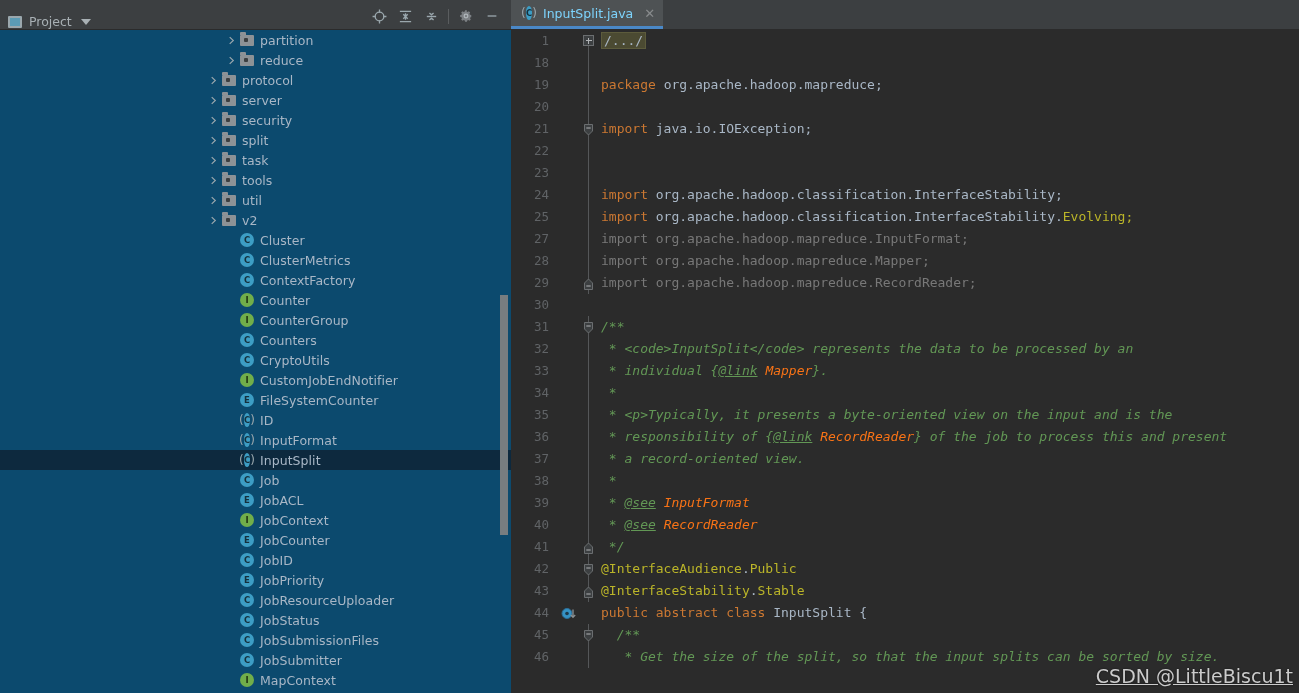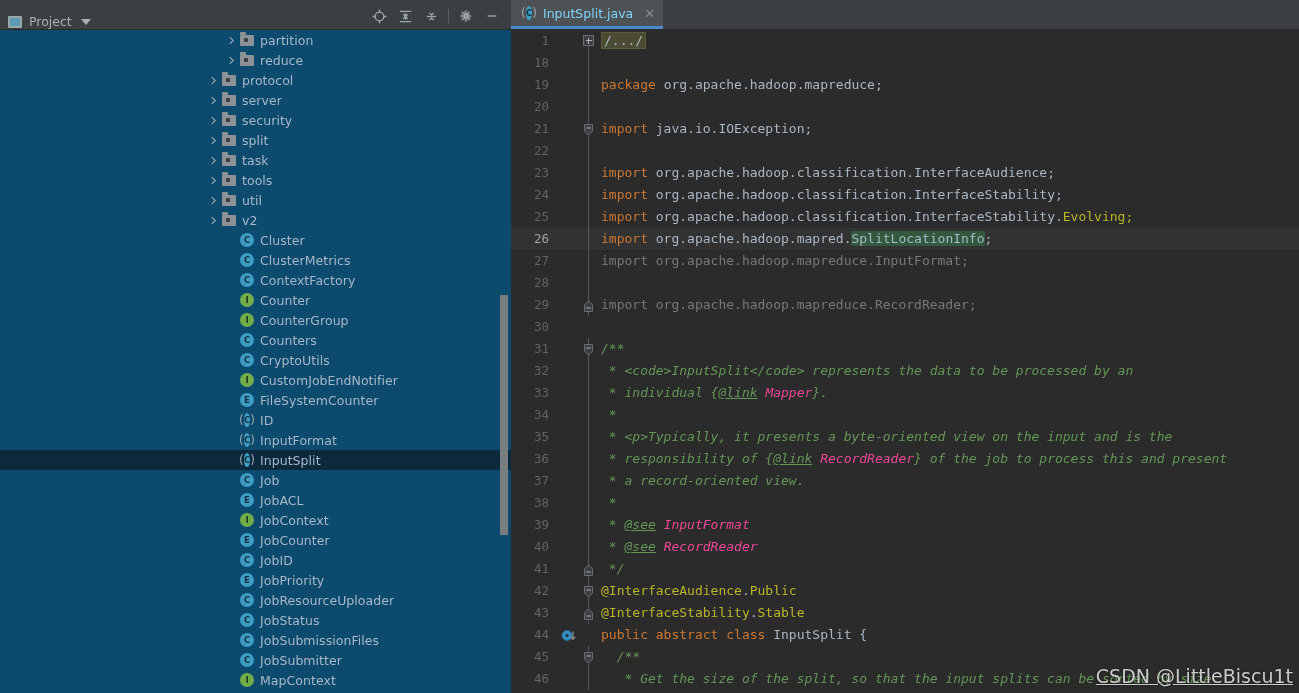--- a/index.html
+++ b/index.html
@@ -200,21 +200,21 @@
     position: absolute; left: 1px; top: 4px; width: 9px; height: 13px;
   }
 
   
   .kw   { color: #cc7832; }
   .idn  { color: #a9b7c6; }
   .dim  { color: #787878; }
   .anno { color: #bbb529; }
   .cmt  { color: #629755; font-style: italic; }
   .cmt-tag { color: #629755; font-style: italic; text-decoration: underline; }
-  .cmt-val { color: #ec4899; font-style: italic; }
+  .cmt-val { color: #f97316; font-style: italic; }
   .folded {
     background: #4b4a32; color: #a9b7c6;
     border: 1px solid #5c5b3c; padding: 0 2px;
     font-style: normal;
   }
   .srch { background: #32593d; }
 
   
   .impl-marker { position: absolute; left: 4px; top: 4px; }
 
@@ -618,26 +618,25 @@
       <div class="code-area" id="code-rows">
           <div class="crow"><span class="gutter-num">1</span><span class="gutter-mark"></span><span class="fold-col"><span class="fold-line" style="top:11px"></span><span class="fold-box plus"></span></span><span class="code-text"><span class="folded">/.../</span></span></div>
           <div class="crow"><span class="gutter-num">18</span><span class="gutter-mark"></span><span class="fold-col"><span class="fold-line"></span></span><span class="code-text"></span></div>
           <div class="crow"><span class="gutter-num">19</span><span class="gutter-mark"></span><span class="fold-col"><span class="fold-line"></span></span><span class="code-text"><span class="kw">package </span><span class="idn">org.apache.hadoop.mapreduce;</span></span></div>
           <div class="crow"><span class="gutter-num">20</span><span class="gutter-mark"></span><span class="fold-col"><span class="fold-line"></span></span><span class="code-text"></span></div>
           <div class="crow"><span class="gutter-num">21</span><span class="gutter-mark"></span><span class="fold-col"><span class="fold-line"></span><span class="fold-arrow-down"><svg width="9" height="13" viewBox="0 0 9 13">
                   <path d="M0.5 0.5H8.5V7L4.5 11L0.5 7Z" fill="#3c3f41" stroke="#6b6e70" stroke-width="1"></path>
                   <path d="M2.3 4H6.7" stroke="#b0b3b5" stroke-width="1"></path>
                 </svg></span></span><span class="code-text"><span class="kw">import </span><span class="idn">java.io.IOException;</span></span></div>
           <div class="crow"><span class="gutter-num">22</span><span class="gutter-mark"></span><span class="fold-col"><span class="fold-line"></span></span><span class="code-text"></span></div>
-          <div class="crow"><span class="gutter-num">23</span><span class="gutter-mark"></span><span class="fold-col"><span class="fold-line"></span></span><span class="code-text"><span class="kw">import </span><span class="idn">org.apache.hadoop.classification.InterfaceAudience;</span></span></div>
+          <div class="crow"><span class="gutter-num">23</span><span class="gutter-mark"></span><span class="fold-col"><span class="fold-line"></span></span></div>
           <div class="crow"><span class="gutter-num">24</span><span class="gutter-mark"></span><span class="fold-col"><span class="fold-line"></span></span><span class="code-text"><span class="kw">import </span><span class="idn">org.apache.hadoop.classification.InterfaceStability;</span></span></div>
           <div class="crow"><span class="gutter-num">25</span><span class="gutter-mark"></span><span class="fold-col"><span class="fold-line"></span></span><span class="code-text"><span class="kw">import </span><span class="idn">org.apache.hadoop.classification.InterfaceStability.</span><span class="anno">Evolving;</span></span></div>
-          <div class="crow current"><span class="gutter-num">26</span><span class="gutter-mark"></span><span class="fold-col"><span class="fold-line"></span></span><span class="code-text"><span class="kw">import </span><span class="idn">org.apache.hadoop.mapred.</span><span class="idn srch">SplitLocationInfo</span><span class="idn">;</span></span></div>
           <div class="crow"><span class="gutter-num">27</span><span class="gutter-mark"></span><span class="fold-col"><span class="fold-line"></span></span><span class="code-text"><span class="dim">import org.apache.hadoop.mapreduce.InputFormat;</span></span></div>
-          <div class="crow"><span class="gutter-num">28</span><span class="gutter-mark"></span><span class="fold-col"><span class="fold-line"></span></span></div>
+          <div class="crow"><span class="gutter-num">28</span><span class="gutter-mark"></span><span class="fold-col"><span class="fold-line"></span></span><span class="code-text"><span class="dim">import org.apache.hadoop.mapreduce.Mapper;</span></span></div>
           <div class="crow"><span class="gutter-num">29</span><span class="gutter-mark"></span><span class="fold-col"><span class="fold-line"></span><span class="fold-arrow-up"><svg width="9" height="13" viewBox="0 0 9 13">
                   <path d="M4.5 1L8.5 5V11.5H0.5V5Z" fill="#3c3f41" stroke="#6b6e70" stroke-width="1"></path>
                   <path d="M2.3 8H6.7" stroke="#b0b3b5" stroke-width="1"></path>
                 </svg></span></span><span class="code-text"><span class="dim">import org.apache.hadoop.mapreduce.RecordReader;</span></span></div>
           <div class="crow"><span class="gutter-num">30</span><span class="gutter-mark"></span><span class="fold-col"></span><span class="code-text"></span></div>
           <div class="crow"><span class="gutter-num">31</span><span class="gutter-mark"></span><span class="fold-col"><span class="fold-line"></span><span class="fold-arrow-down"><svg width="9" height="13" viewBox="0 0 9 13">
                   <path d="M0.5 0.5H8.5V7L4.5 11L0.5 7Z" fill="#3c3f41" stroke="#6b6e70" stroke-width="1"></path>
                   <path d="M2.3 4H6.7" stroke="#b0b3b5" stroke-width="1"></path>
                 </svg></span></span><span class="code-text"><span class="cmt">/**</span></span></div>
           <div class="crow"><span class="gutter-num">32</span><span class="gutter-mark"></span><span class="fold-col"><span class="fold-line"></span></span><span class="code-text"><span class="cmt"> * &lt;code&gt;InputSplit&lt;/code&gt; represents the data to be processed by an</span></span></div>

